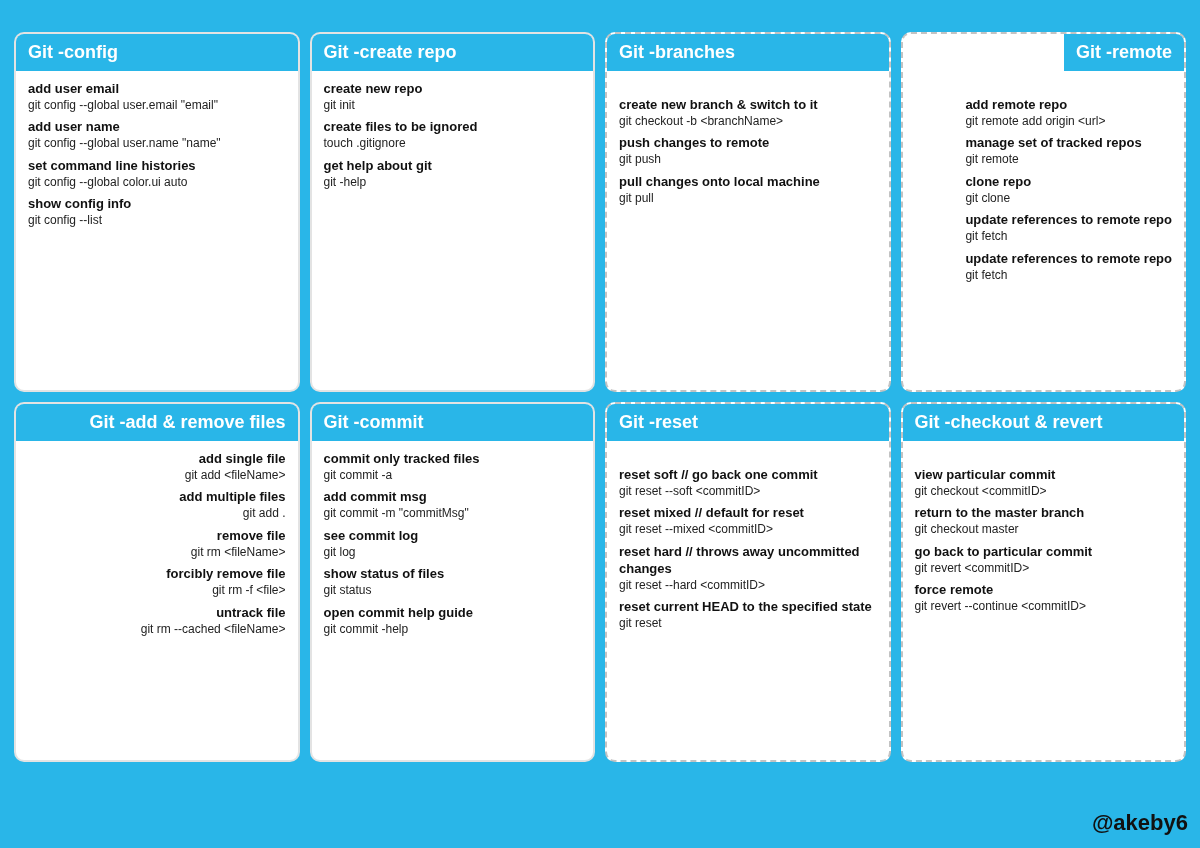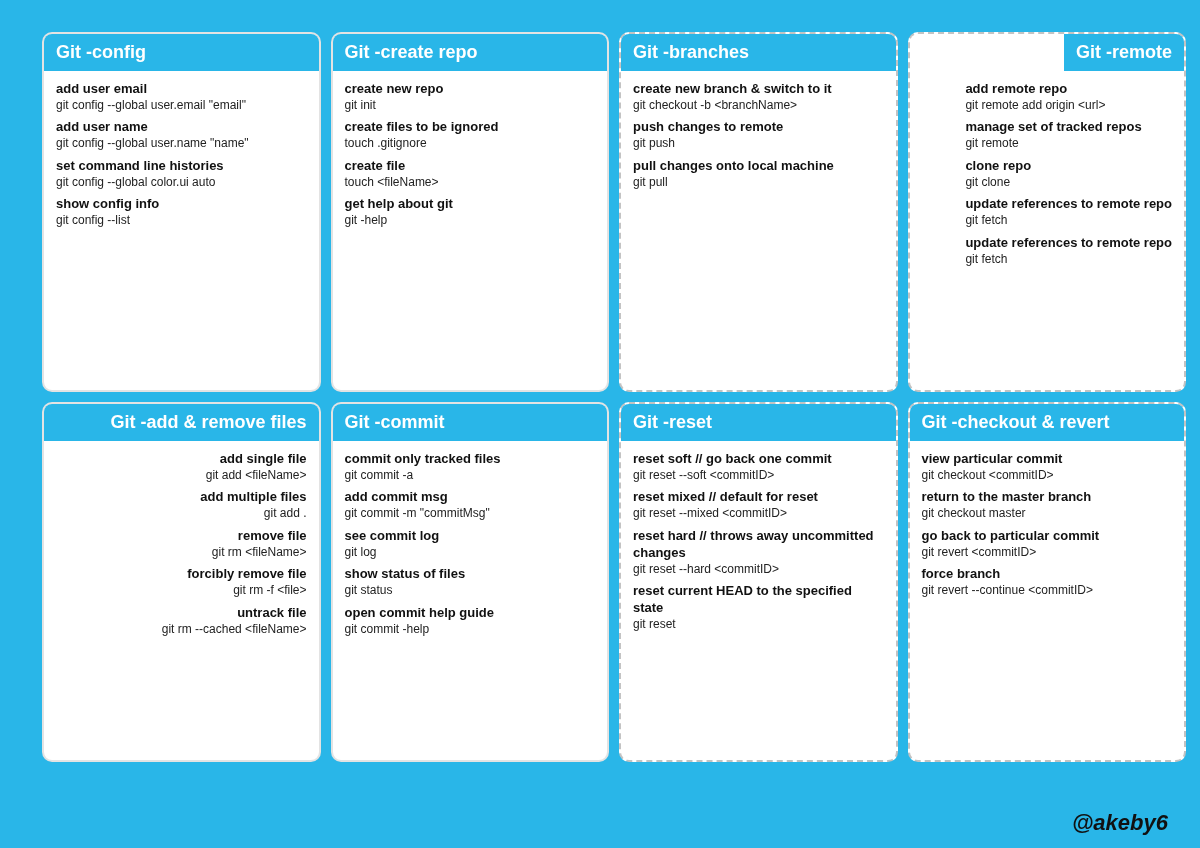--- a/index.html
+++ b/index.html
@@ -19,23 +19,22 @@
       font-weight: bold;
       color: #111;
       padding: 18px 0 14px 0;
       letter-spacing: 1px;
     }
     .grid {
       display: grid;
       grid-template-columns: 1fr 1fr 1fr 1fr;
       grid-template-rows: 1fr 1fr;
       gap: 10px;
-      padding: 0 14px 10px 30px;
+      padding: 0 14px 10px 14px;
       height: calc(848px - 108px);
-      margin-left: 12px;
     }
     .card {
       background: white;
       border-radius: 10px;
       overflow: hidden;
       display: flex;
       flex-direction: column;
     }
     .card-header {
       background: #29b6e8;
@@ -58,29 +57,29 @@
       line-height: 1.3;
     }
     .cmd-code {
       font-size: 12px;
       color: #222;
       line-height: 1.3;
     }
     .watermark {
       position: absolute;
       bottom: 12px;
-      right: 32px;
+      right: 12px;
       font-size: 22px;
       font-weight: bold;
       color: #111;
-      font-style: italic;
     }
     .dotted-border {
       border: 2px dashed rgba(255,255,255,0.7);
       border-radius: 10px;
+      gap: 16px;
     }
   </style>
 </head>
 <body>
 
 <div class="title"></div>
 
 <div class="grid">
 <div class="card" style="border: 2px solid rgba(200, 200, 200, 0.5);">
       <div class="card-header">Git -config</div>
@@ -108,24 +107,20 @@
       <div class="card-body">
         <div class="cmd-group">
           <div class="cmd-label">create new repo</div>
           <div class="cmd-code">git init</div>
         </div>
         <div class="cmd-group">
           <div class="cmd-label">create files to be ignored</div>
           <div class="cmd-code">touch .gitignore</div>
         </div>
         <div class="cmd-group">
-          <div class="cmd-label">create file</div>
-          <div class="cmd-code">touch &lt;fileName&gt;</div>
-        </div>
-        <div class="cmd-group">
           <div class="cmd-label">get help about git</div>
           <div class="cmd-code">git -help</div>
         </div>
       </div>
     </div>
     <div class="card dotted-border" style="border: 2px dashed rgba(180, 180, 180, 0.8);">
       <div class="card-header">Git -branches</div>
       <div class="card-body">
         <div class="cmd-group">
           <div class="cmd-label">create new branch &amp; switch to it</div>
@@ -246,20 +241,20 @@
         </div>
         <div class="cmd-group">
           <div class="cmd-label">return to the master branch</div>
           <div class="cmd-code">git checkout master</div>
         </div>
         <div class="cmd-group">
           <div class="cmd-label">go back to particular commit</div>
           <div class="cmd-code">git revert &lt;commitID&gt;</div>
         </div>
         <div class="cmd-group">
-          <div class="cmd-label">force branch</div>
+          <div class="cmd-label">force remote</div>
           <div class="cmd-code">git revert --continue &lt;commitID&gt;</div>
         </div>
       </div>
     </div>
   </div>
 
 <div class="watermark">@akebу6</div>
 
 </body></html>

